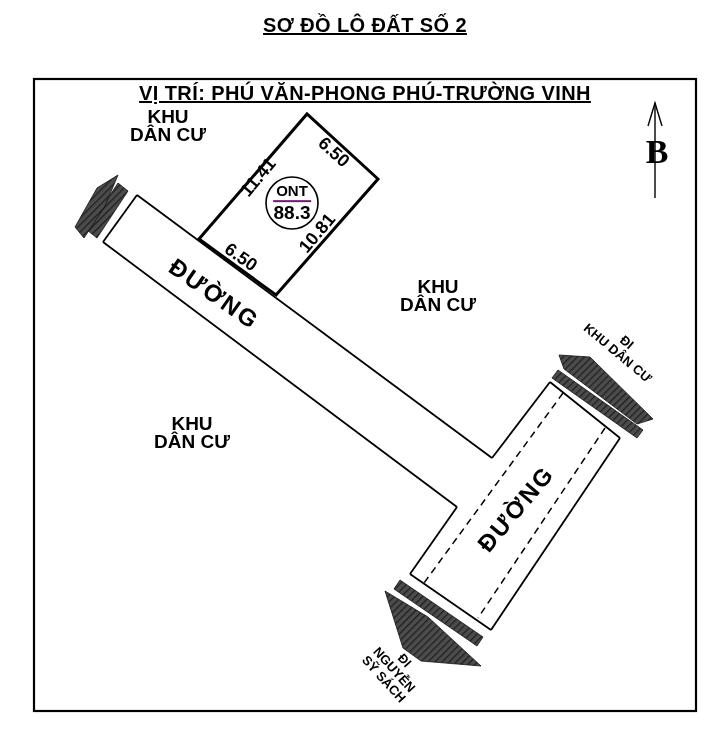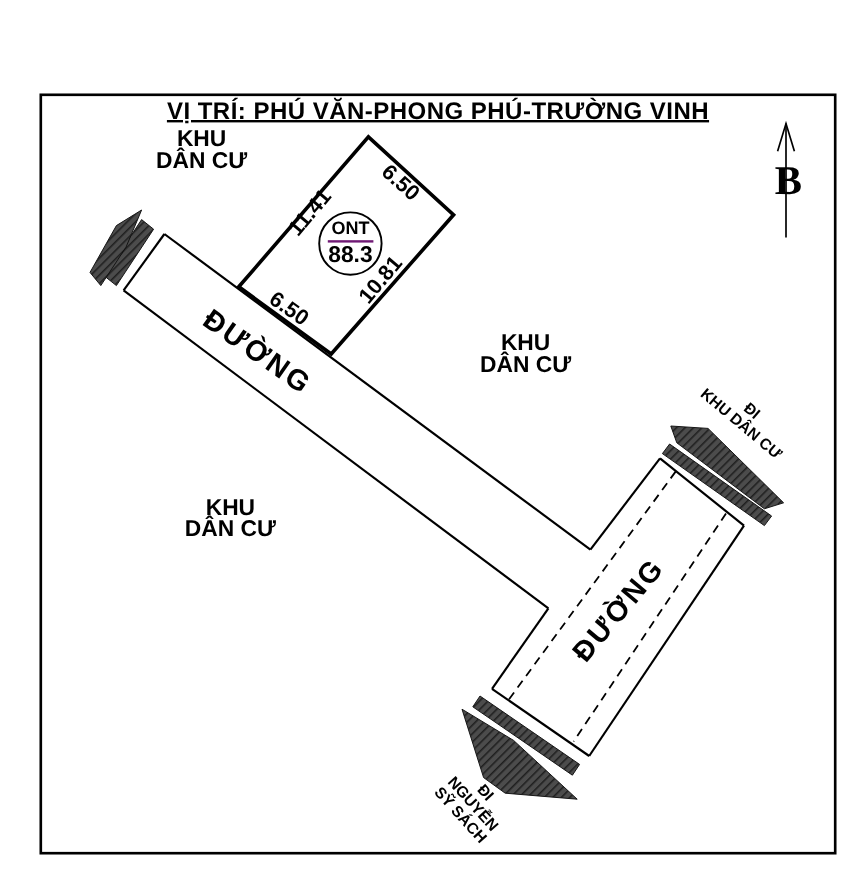--- a/index.html
+++ b/index.html
@@ -24,20 +24,21 @@
   .parcel-tag .code{font-size:15px;border-bottom:2px solid #701a75;padding:0 3px 1px;display:inline-block;}
   .parcel-tag .area{font-size:19px;margin-top:1px;}
   .north-b{font-family:"Liberation Serif", serif;font-size:34px;}
   svg{position:absolute;left:0;top:0;}
 </style>
 </head>
 <body>
 
 <div class="stage">
 
+  <div class="title-line" style="top:14px;">SƠ ĐỒ LÔ ĐẤT SỐ 2</div>
   <div class="title-line" style="top:38px;margin-top:44px;">VỊ TRÍ: PHÚ VĂN-PHONG PHÚ-TRƯỜNG VINH</div>
 
   <svg width="720" height="734" viewBox="0 0 720 734">
     <defs>
       <pattern id="hatch" width="5" height="5" patternUnits="userSpaceOnUse" patternTransform="rotate(45)">
         <rect width="5" height="5" fill="#4c4c4c"></rect>
         <line x1="0" y1="0" x2="0" y2="5" stroke="#1f1f1f" stroke-width="2.6"></line>
       </pattern>
     </defs>
 

